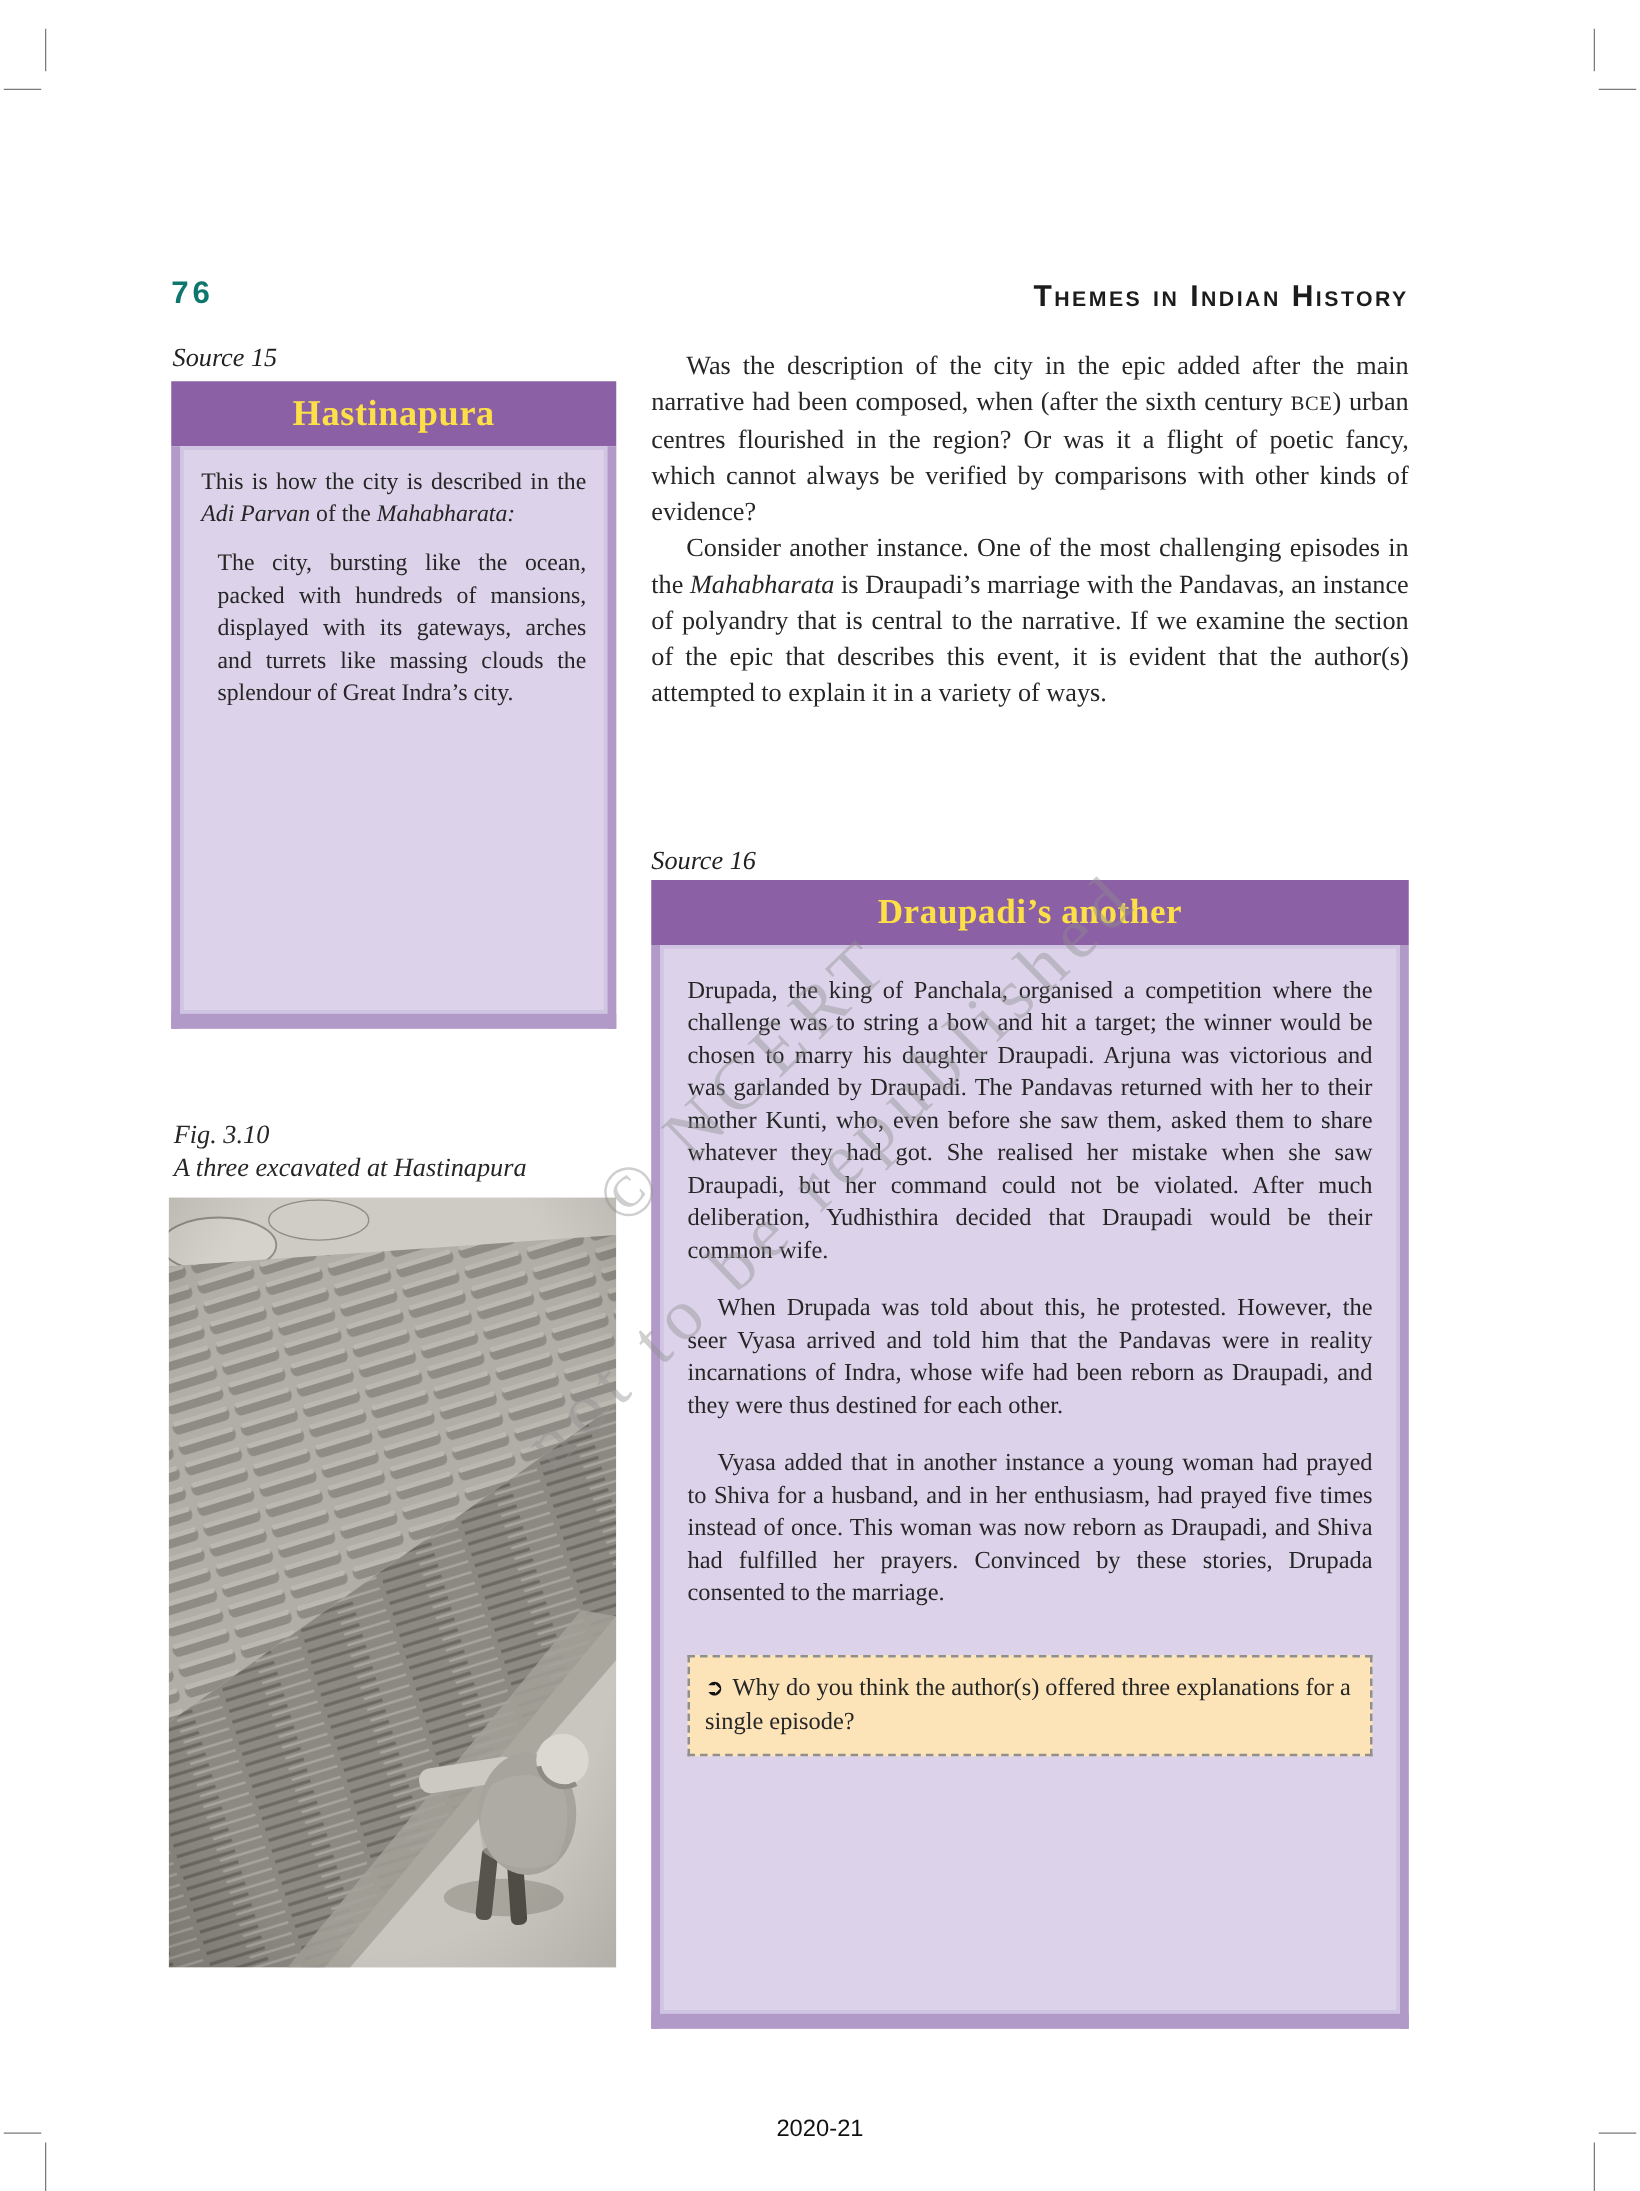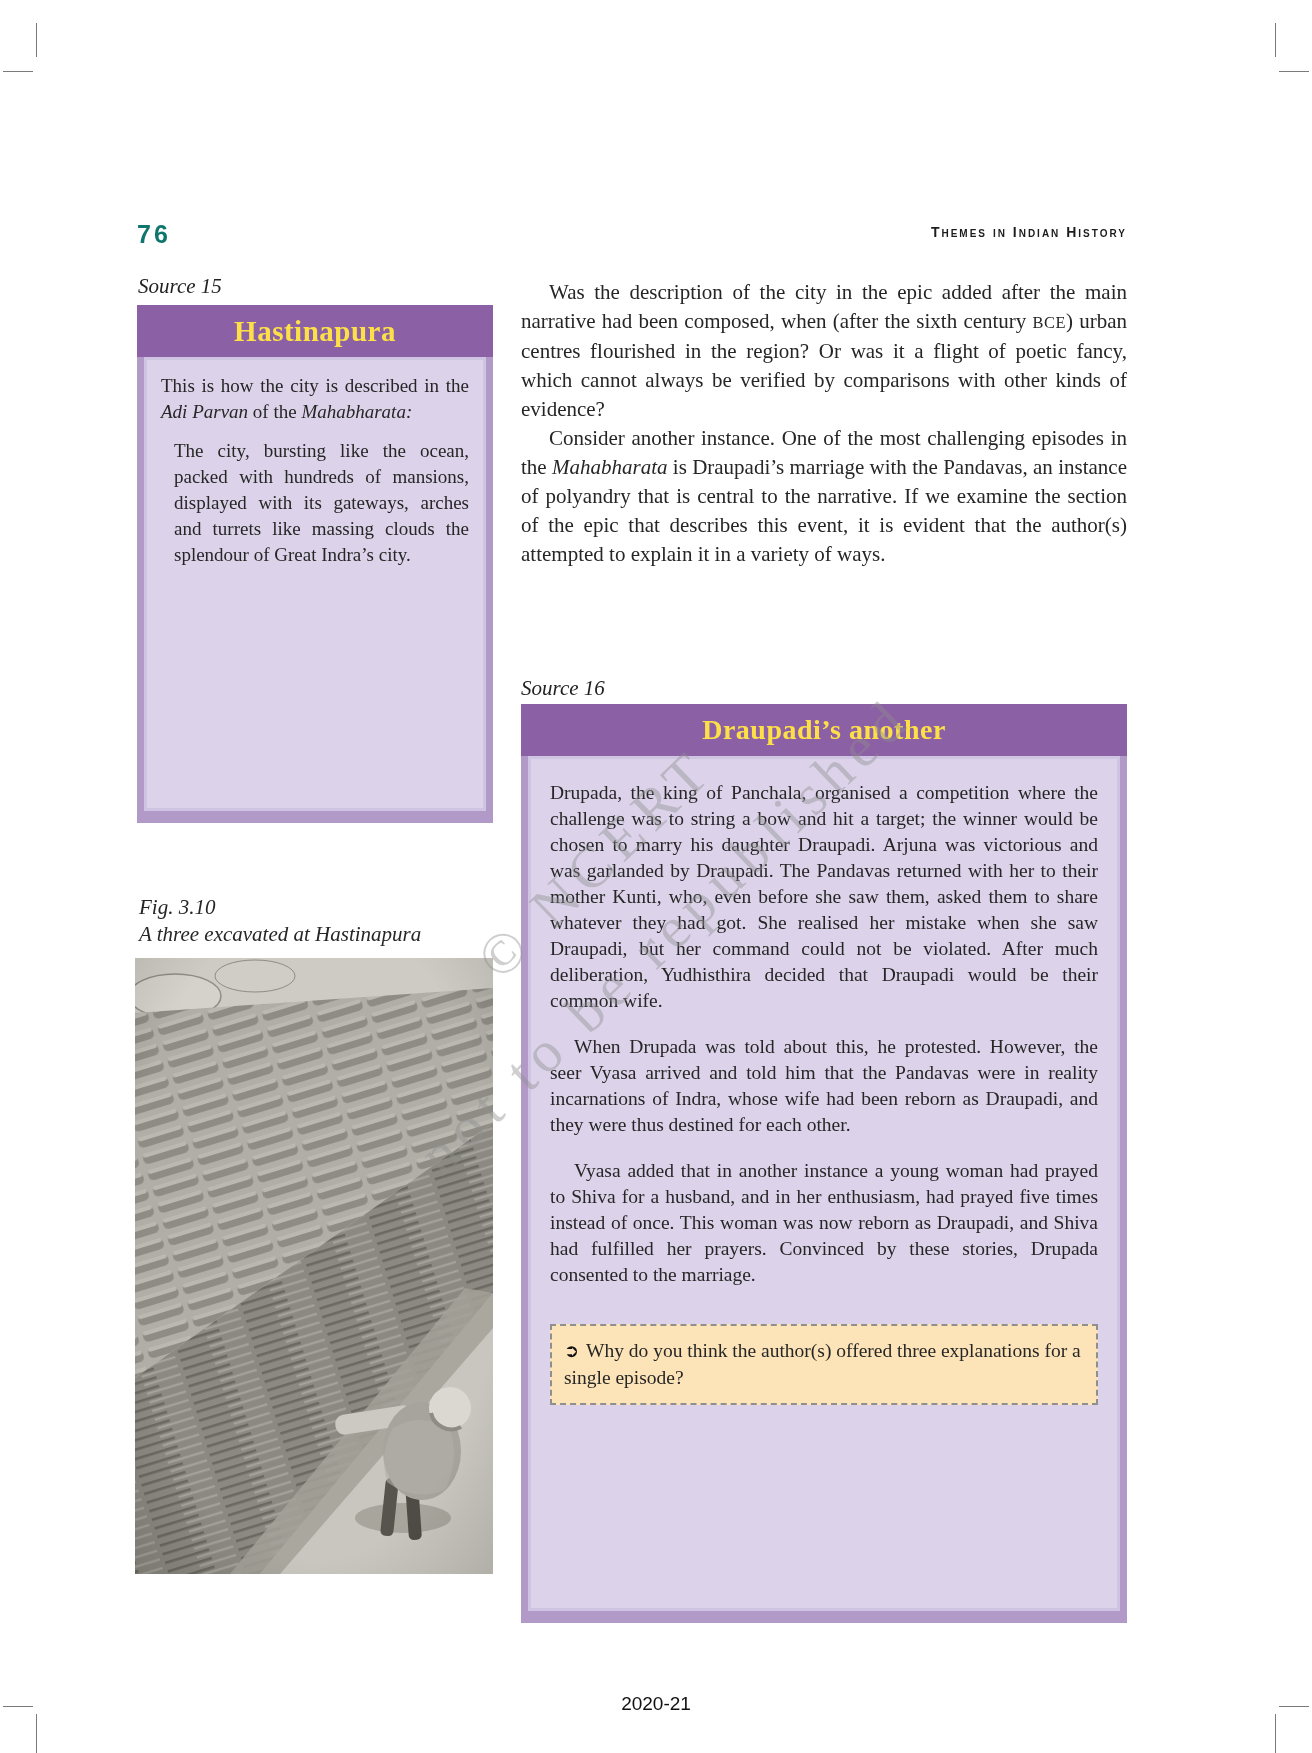--- a/index.html
+++ b/index.html
@@ -4,21 +4,21 @@
 <style>
   html,body{margin:0;padding:0;background:#ffffff;}
   #page{position:relative;width:1312px;height:1753px;background:#fff;overflow:hidden;
         font-family:"Liberation Serif",serif;color:var(--text,#262626);}
 
   .cropmark{position:absolute;background:#7a7a7a;}
 
   .pagenum{position:absolute;left:137px;top:220px;font-family:"Liberation Sans",sans-serif;
            font-weight:bold;font-size:25px;letter-spacing:3px;color:#0f766e;}
   .runhead{position:absolute;right:185px;top:224px;font-family:"Liberation Sans",sans-serif;
-           font-weight:bold;font-size:14px;font-variant:small-caps;letter-spacing:2px;color:#1c1c1c;}
+           font-weight:bold;font-size:24px;font-variant:small-caps;letter-spacing:2px;color:#1c1c1c;}
 
   .src-label{position:absolute;font-style:italic;font-size:21px;color:#222;}
   #src15{left:138px;top:274px;}
   #src16{left:521px;top:676px;}
 
   
   .srcbox{position:absolute;}
   .box-band{height:52px;background:var(--band_purple,#8c60a4);display:flex;align-items:center;
             justify-content:center;color:#fde047;font-weight:bold;letter-spacing:.5px;}
   .box-body{background:var(--box_bg,#dcd3ea);border:7px solid var(--box_border,#b29ac8);border-top:none;

